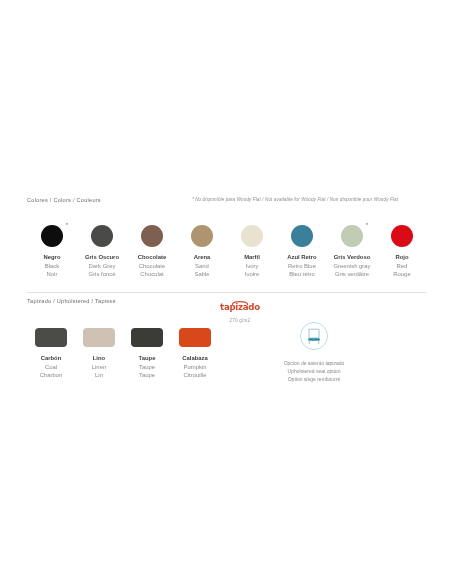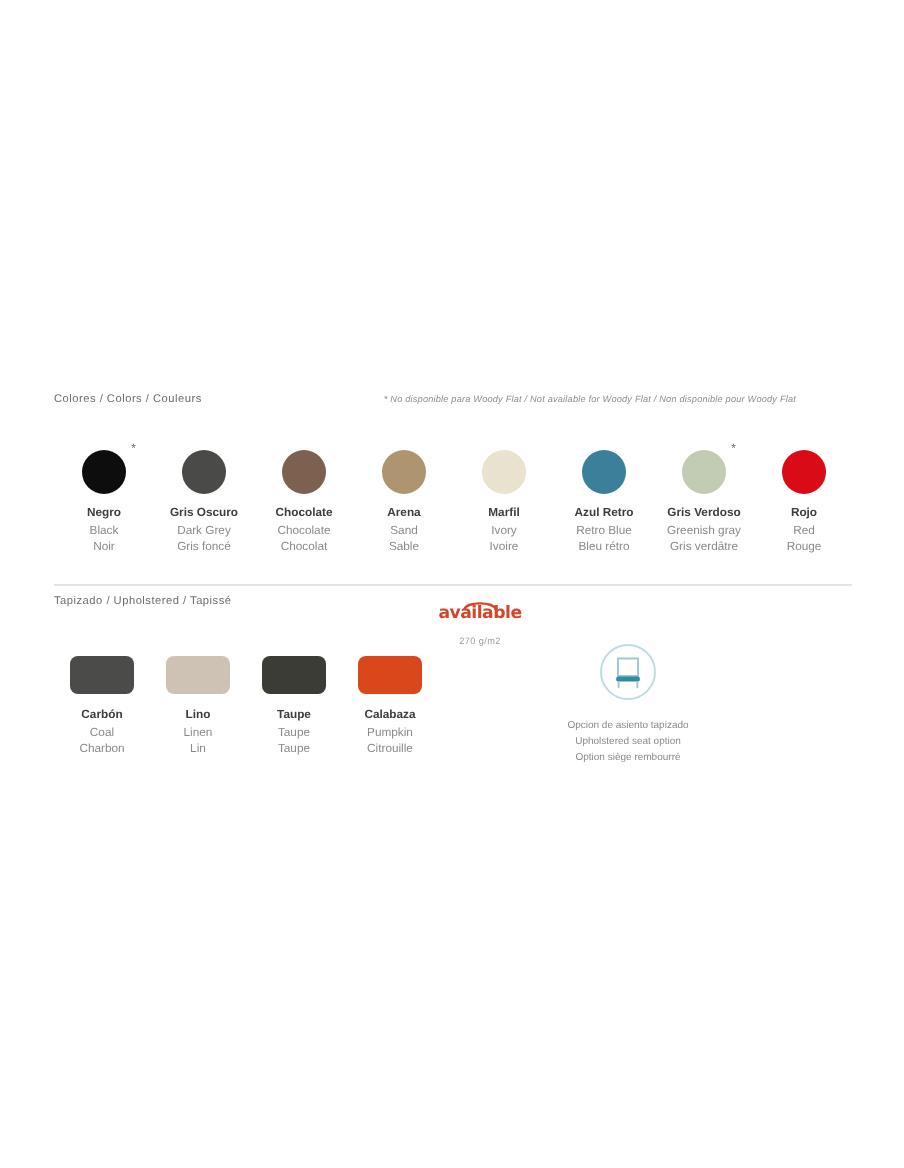--- a/index.html
+++ b/index.html
@@ -362,21 +362,21 @@
 
   <div class="uph-section">
     <div class="uph-head">
       <div class="uph-title">Tapizado / Upholstered / Tapissé</div>
 
       <div class="brand-block">
         <div class="brand-logo">
           <svg class="brand-arc" viewBox="0 0 34 10">
             <path d="M1.5 9 C 4 1.5, 30 1.5, 32.5 9" fill="none" stroke="#d0472a" stroke-width="2.4" stroke-linecap="round"></path>
           </svg>
-          <div class="brand-name">available</div>
+          <div class="brand-name">tapizado</div>
         </div>
         <div class="brand-gsm">270 g/m2</div>
       </div>
     </div>
 
     <div class="uph-row">
 
       <div class="uph-item">
         <div class="uph-swatch" style="background-color: rgb(75, 75, 73);"></div>
         <div class="uph-labels">

